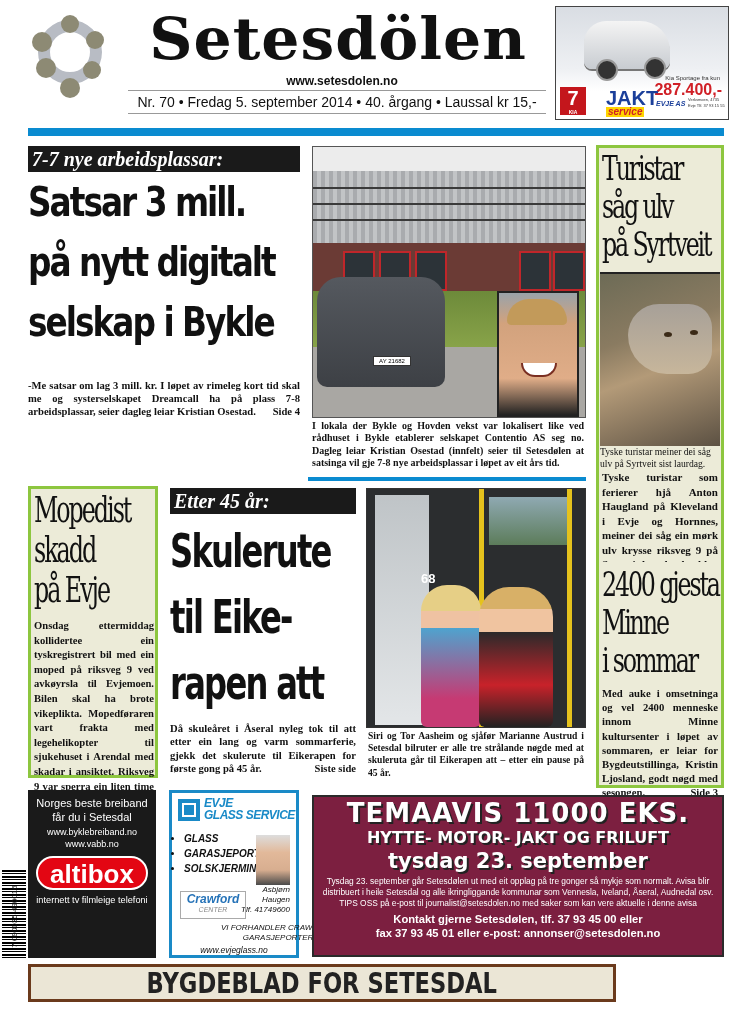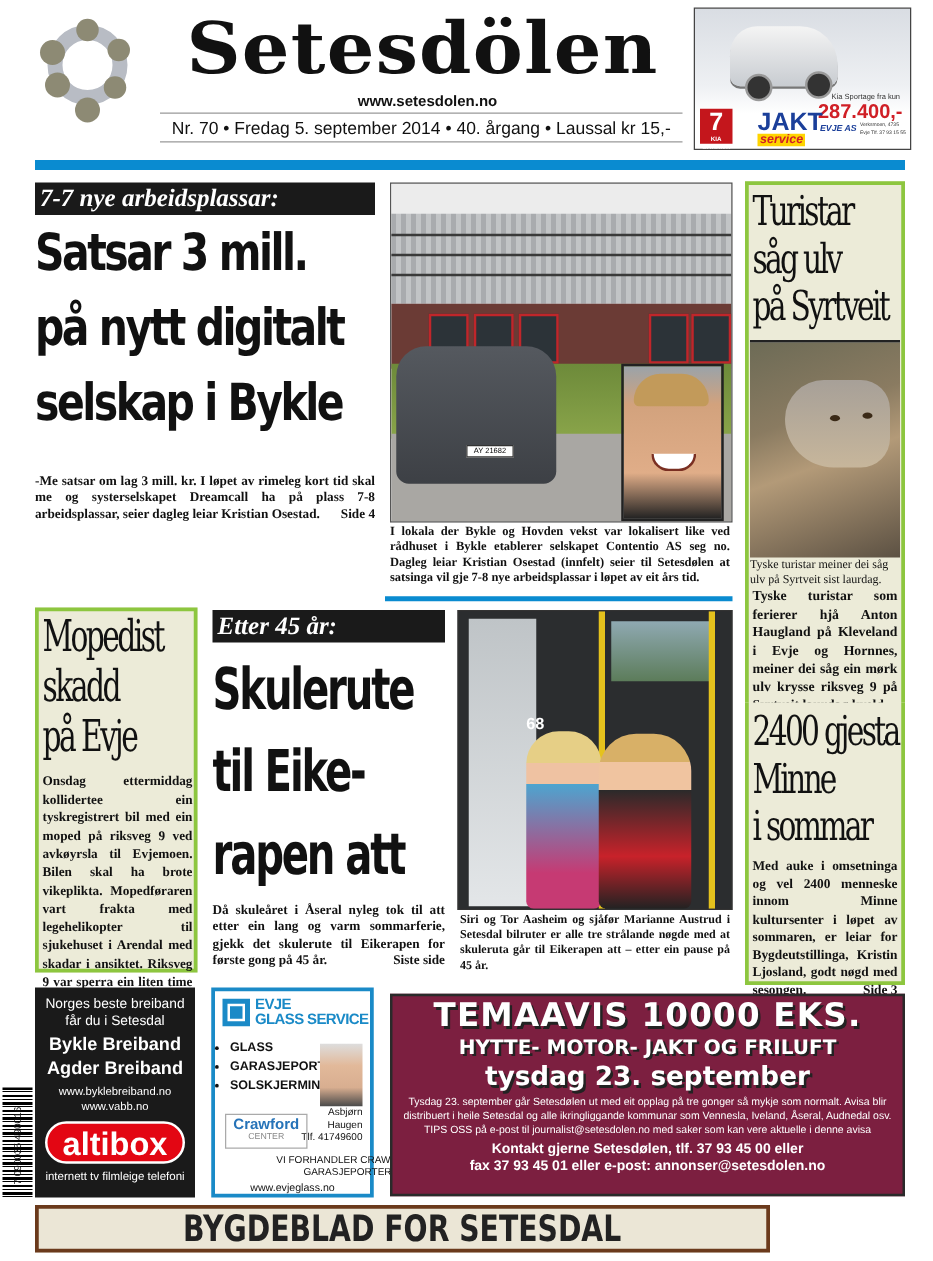--- a/index.html
+++ b/index.html
@@ -78,21 +78,21 @@
   
   #altibox-ad{left:28px;top:790px;width:128px;height:168px;background:#1a1a1a;color:#fff;font-family:"Liberation Sans",sans-serif;text-align:center;}
   #altibox-ad .l1{font-size:11px;margin-top:6px;line-height:14px;}
   #altibox-ad .l2{font-weight:bold;font-size:14.5px;line-height:19px;margin-top:3px;}
   #altibox-ad .l3{font-size:9px;line-height:12px;margin-top:2px;}
   #altibox-ad .logo{margin:6px auto 0;width:112px;height:34px;border-radius:17px;background:#e30613;border:2px solid #fff;font-weight:bold;font-size:26px;line-height:32px;color:#fff;box-sizing:border-box;}
   #altibox-ad .l4{font-size:9.2px;margin-top:5px;}
   #barcode{left:2px;top:870px;width:24px;height:88px;background:repeating-linear-gradient(180deg,#000 0,#000 2px,#fff 2px,#fff 3px,#000 3px,#000 4px,#fff 4px,#fff 6px);}
   #barcode-num{left:-34px;top:912px;width:96px;font-family:"Liberation Sans",sans-serif;font-size:8px;transform:rotate(-90deg);color:#111;text-align:center;}
   
-  #glass-ad{left:169px;top:790px;width:130px;height:168px;border:3px solid #1a8ac7;box-sizing:border-box;background:#fff;font-family:"Liberation Sans",sans-serif;}
+  #glass-ad{left:169px;top:790px;width:130px;height:168px;border:3px solid #1a8ac7;box-sizing:border-box;background:#fff;font-family:"Liberation Sans",sans-serif;font-style:italic;}
   #glass-ad .logo{position:absolute;left:6px;top:6px;width:22px;height:22px;background:#1a8ac7;}
   #glass-ad .logo i{position:absolute;left:4px;top:4px;width:10px;height:10px;border:2px solid #fff;}
   #glass-ad .name{position:absolute;left:32px;top:4px;font-weight:900;font-size:12px;line-height:12px;color:#1a8ac7;letter-spacing:-0.5px;}
   #glass-ad ul{position:absolute;left:2px;top:38px;margin:0;padding:0 0 0 10px;font-weight:bold;font-size:10px;line-height:15px;list-style:disc;}
   #glass-ad .portrait{position:absolute;right:6px;top:42px;width:34px;height:50px;background:linear-gradient(180deg,#ddd 0%,#e2b99a 35%,#d8ae90 70%,#4a4a4a 100%);}
   #glass-ad .contact{position:absolute;right:6px;top:92px;font-size:8px;line-height:10px;text-align:right;}
   #glass-ad .crawford{position:absolute;left:8px;top:98px;width:64px;height:26px;border:1px solid #aaa;text-align:center;}
   #glass-ad .crawford b{display:block;color:#2673b8;font-size:12px;line-height:14px;}
   #glass-ad .crawford span{display:block;color:#888;font-size:7px;line-height:8px;}
   #glass-ad .forh{position:absolute;left:0;top:130px;width:100%;text-align:center;font-size:8px;line-height:10px;padding-left:44px;}
@@ -232,24 +232,20 @@
 <div id="bus-caption" class="abs">Siri og Tor Aasheim og sjåfør Marianne Austrud i Setesdal bilruter er alle tre strålande nøgde med at skuleruta går til Eikerapen att – etter ein pause på 45 år.</div>
 
 <div id="barcode" class="abs"></div>
 <div id="barcode-num" class="abs">7 090035 490016</div>
 
 <div id="altibox-ad" class="abs">
   <div class="l1">
       <div>Norges beste breiband</div>
       <div>får du i Setesdal</div>
     </div>
-  <div class="l2">
-      <div>Bykle Breiband</div>
-      <div>Agder Breiband</div>
-    </div>
   <div class="l3">
       <div>www.byklebreiband.no</div>
       <div>www.vabb.no</div>
     </div>
   <div class="logo">altibox</div>
   <div class="l4">internett tv filmleige telefoni</div>
 </div>
 
 <div id="glass-ad" class="abs">
   <div class="logo">
@@ -275,21 +271,21 @@
       <span>CENTER</span>
     </div>
   <div class="forh">
       <div>VI FORHANDLER CRAWFORD</div>
       <div>GARASJEPORTER</div>
     </div>
   <div class="www">www.evjeglass.no</div>
 </div>
 
 <div id="temaavis" class="abs">
-  <div class="t1">TEMAAVIS 10000 EKS.</div>
+  <div class="t1">TEMAAVIS 11000 EKS.</div>
   <div class="t2">HYTTE- MOTOR- JAKT OG FRILUFT</div>
   <div class="t3">tysdag 23. september</div>
   <div class="t4">Tysdag 23. september går Setesdølen ut med  eit opplag på tre gonger så mykje som normalt. Avisa blir distribuert i heile Setesdal og alle ikringliggande kommunar som Vennesla, Iveland, Åseral, Audnedal osv. TIPS OSS på e-post til journalist@setesdolen.no med saker som kan vere aktuelle i denne avisa</div>
   <div class="t5">
       <div>Kontakt gjerne Setesdølen, tlf. 37 93 45 00 eller</div>
       <div>fax 37 93 45 01 eller e-post: annonser@setesdolen.no</div>
     </div>
 </div>
 
 <div id="footer-banner" class="abs"><span>BYGDEBLAD FOR SETESDAL</span></div>

